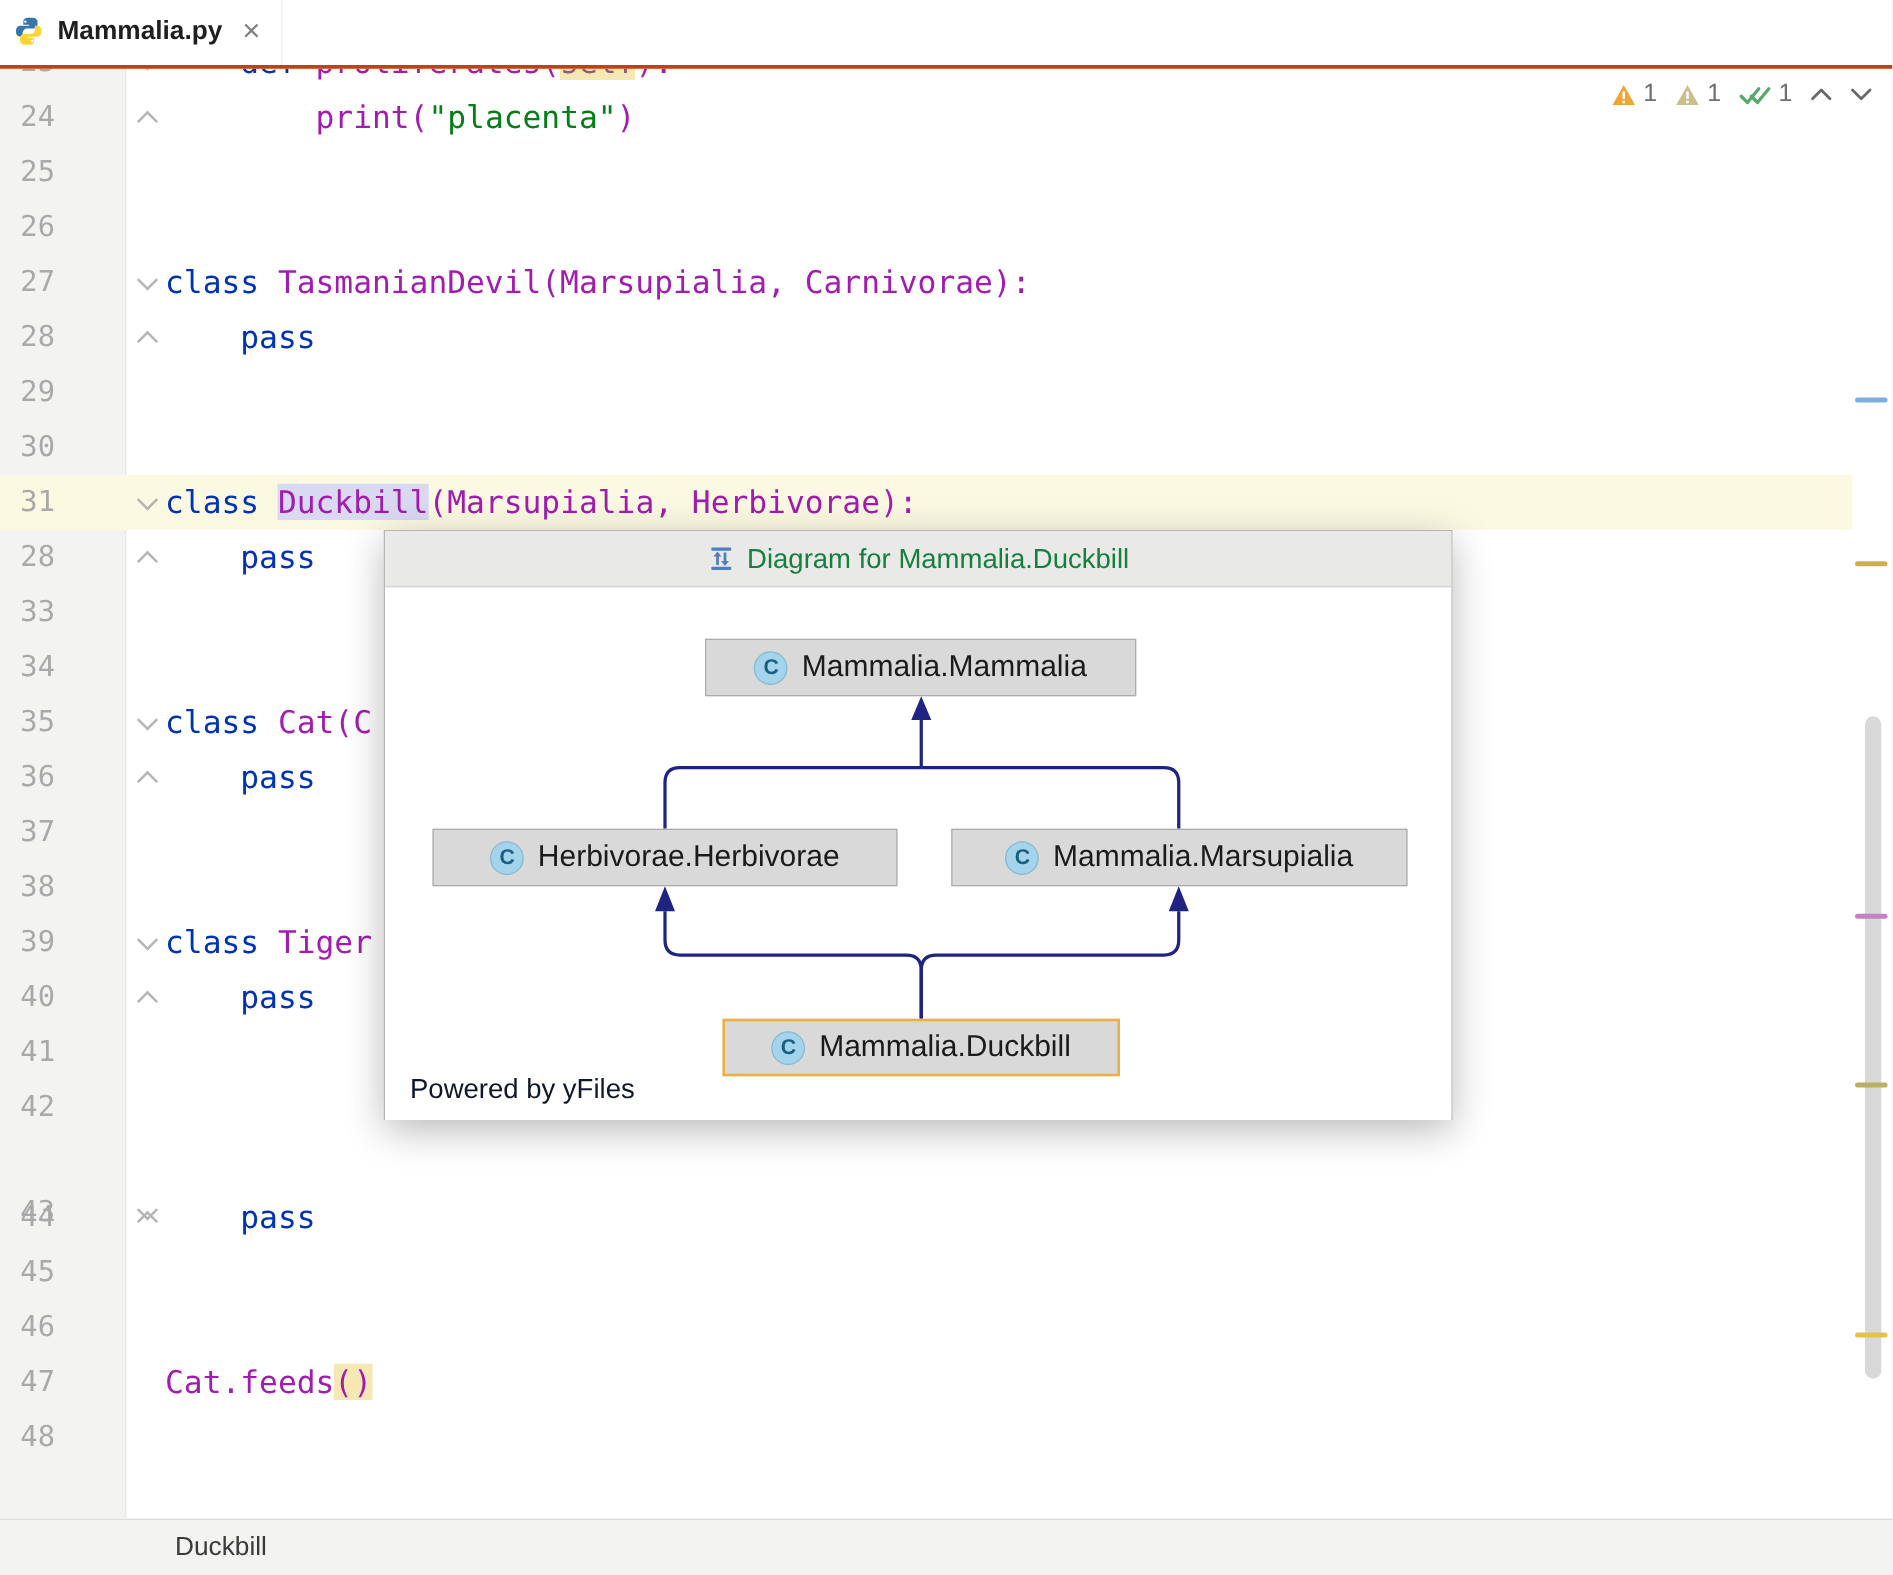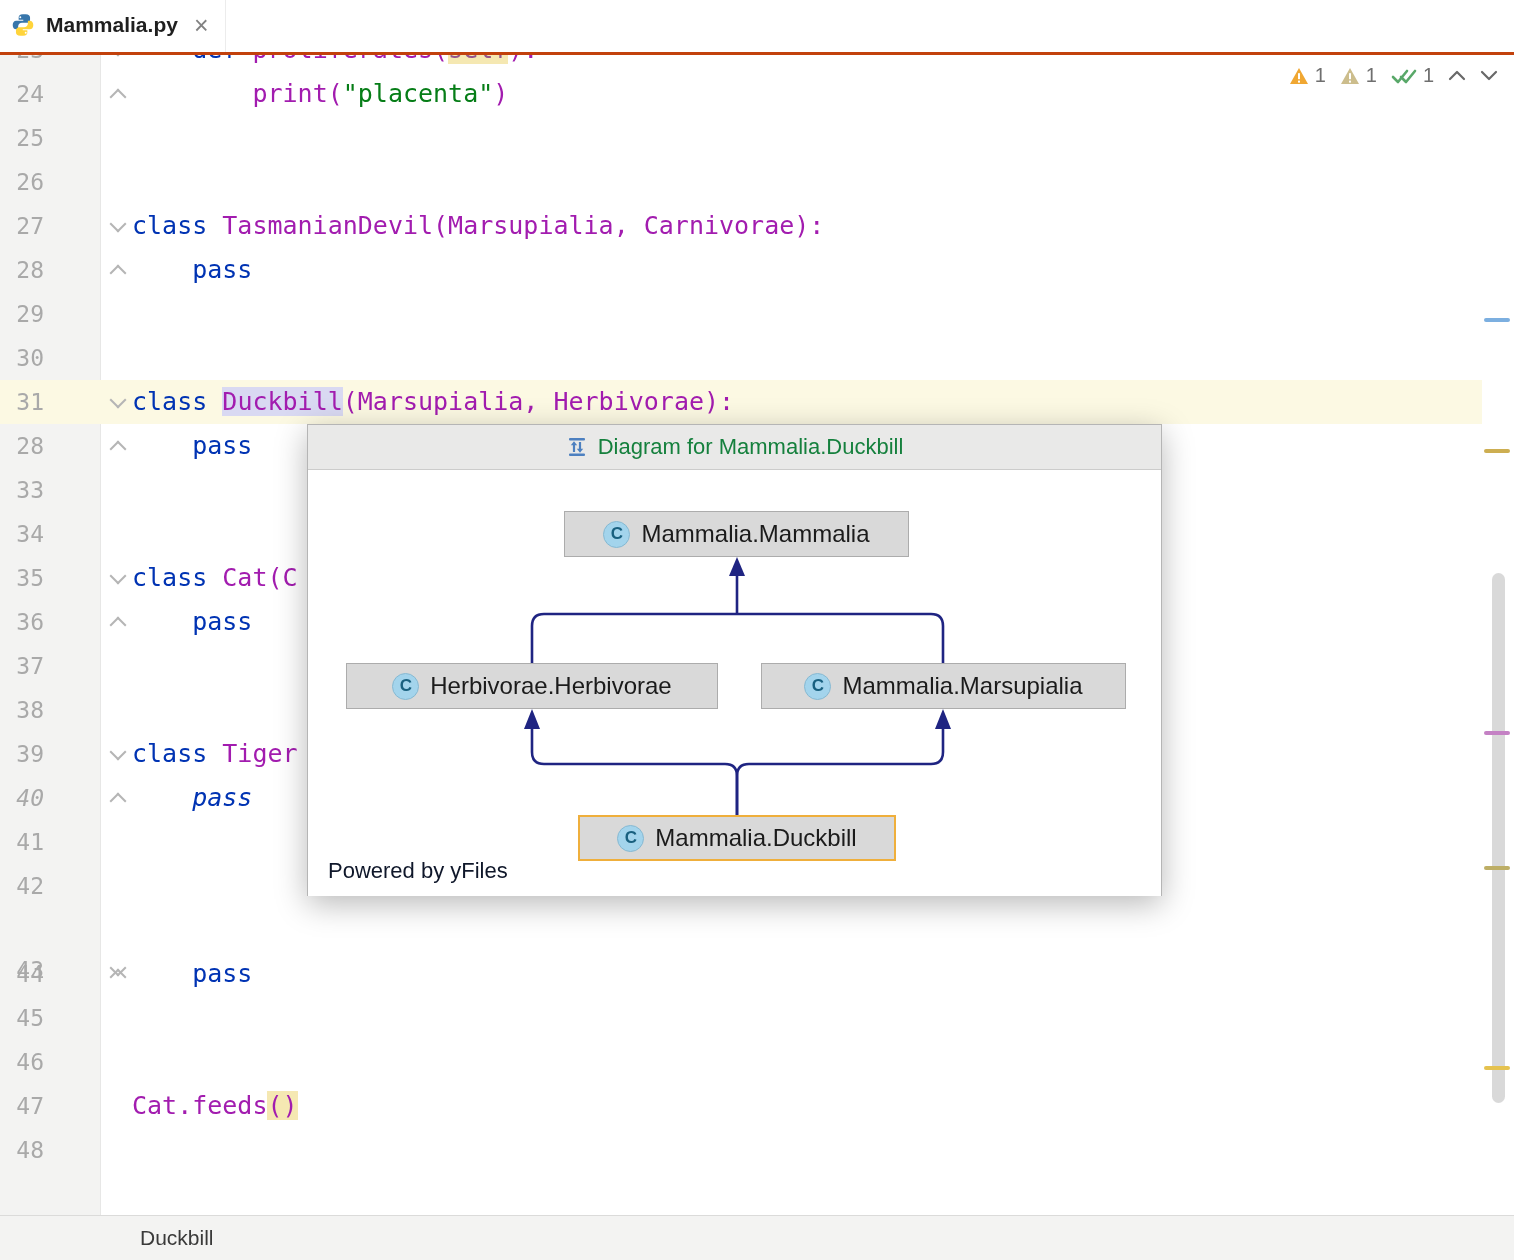--- a/index.html
+++ b/index.html
@@ -142,21 +142,21 @@
         </div>
         <div class="row" style="top: 688px;">
           <span class="lnum">38</span>
           <span class="code"></span>
         </div>
         <div class="row" style="top: 732px;">
           <span class="lnum">39</span>
           <span class="fold fold-start"></span>
           <span class="code"><span class="c-kw">class</span><span class="c-plain"> Tiger</span></span>
         </div>
-        <div class="row" style="top: 776px; font-style: italic;">
+        <div class="row" style="top: 776px;">
           <span class="lnum">40</span>
           <span class="fold fold-end"></span>
           <span class="code"><span class="c-plain">    </span><span class="c-kw">pass</span></span>
         </div>
         <div class="row" style="top: 820px;">
           <span class="lnum">41</span>
           <span class="code"></span>
         </div>
         <div class="row" style="top: 864px;">
           <span class="lnum">42</span>

